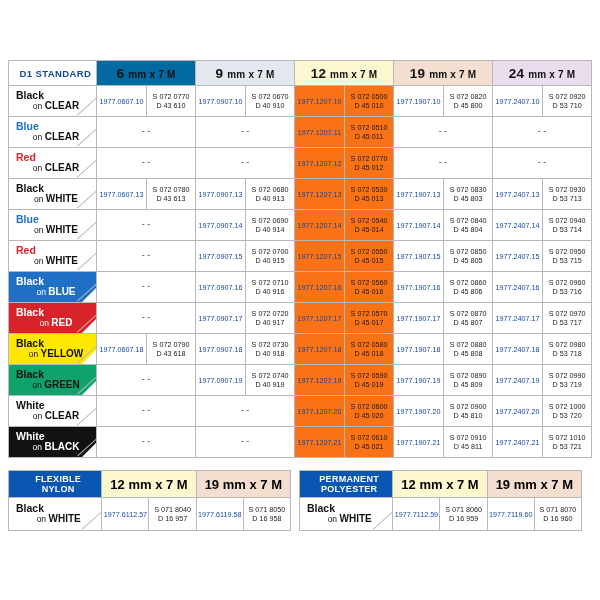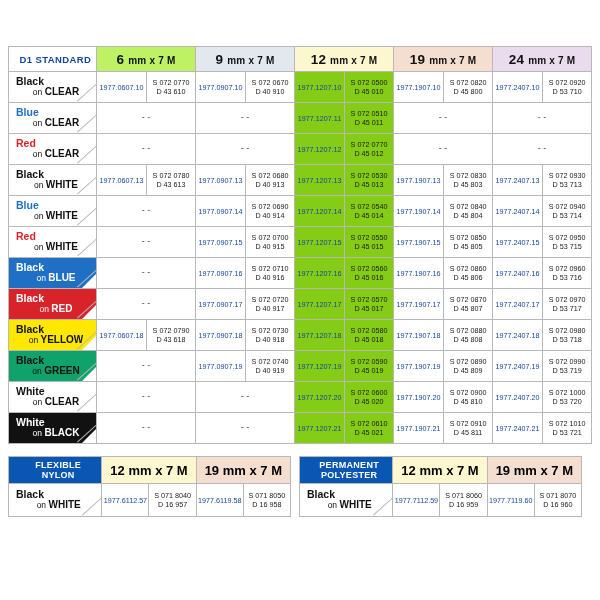--- a/index.html
+++ b/index.html
@@ -2,21 +2,21 @@
 <html><head>
 <meta charset="utf-8">
 <style>
   html,body{margin:0;padding:0;}
   body{
     width:600px;height:600px;
     background:#ffffff;
     font-family:"Liberation Sans", sans-serif;
     -webkit-font-smoothing:antialiased;
   }
-  .page{position:relative;width:600px;height:544px;box-sizing:border-box;padding:46px 8px 0 8px;}
+  .page{position:relative;width:600px;height:544px;box-sizing:border-box;padding:60px 8px 0 8px;}
 
   table{border-collapse:collapse;table-layout:fixed;}
   td,th{border:1px solid #b8b8b8;padding:0;vertical-align:middle;}
 
   
   .main{width:584px;}
   .col-label{width:88px;}
   .col-a{width:50px;}
   .col-b{width:49px;}
 
@@ -24,21 +24,21 @@
     background:#ffffff;color:#13479e;font-weight:bold;font-size:9.5px;
     letter-spacing:.4px;padding-left:6px;height:24px;
     border:1px solid #b8b8b8;
   }
   .hdr-size{
     text-align:center;font-weight:bold;font-size:13.5px;color:#111;
     height:24px;letter-spacing:.2px;
   }
   .hdr-size .mm{font-size:13.5px;}
   .hdr-size .sm{font-size:10px;font-weight:bold;}
-  .h6{background:#bef264;}
+  .h6{background:#0369a1;}
   .h9{background:#e3e8ef;}
   .h12{background:#fdf7cf;}
   .h19{background:#f3ded0;}
   .h24{background:#e9dcec;}
 
   
   .lab{
     position:relative;height:30px;background:#fff;padding-left:7px;
     line-height:1.08;
   }
@@ -62,21 +62,21 @@
     font-size:7.2px;text-align:center;color:#1a1a1a;height:30px;
     line-height:1.25;white-space:nowrap;
   }
   .d .ln2{display:block;}
   .dash{font-size:9px;color:#444;text-align:center;}
   .blue{color:#13479e;}
 
   
   .t6{background:#ffffff;}
   .t9{background:#ffffff;}
-  .t12{background:#84cc16;}
+  .t12{background:#f97316;}
   .t19{background:#ffffff;}
   .t24{background:#ffffff;}
 
   
   .bg-clear{background:#ffffff;}
   .bg-white{background:#ffffff;}
   .bg-blue{background:#1f6fc4;}
   .bg-red{background:#d8232a;}
   .bg-yellow{background:#ffe800;}
   .bg-green{background:#0fa36b;}

